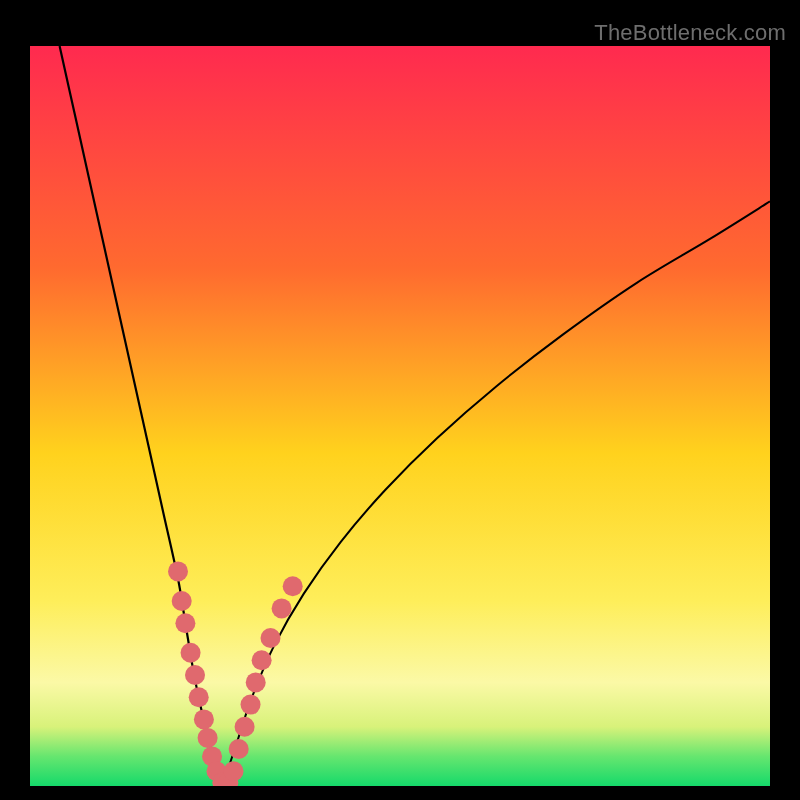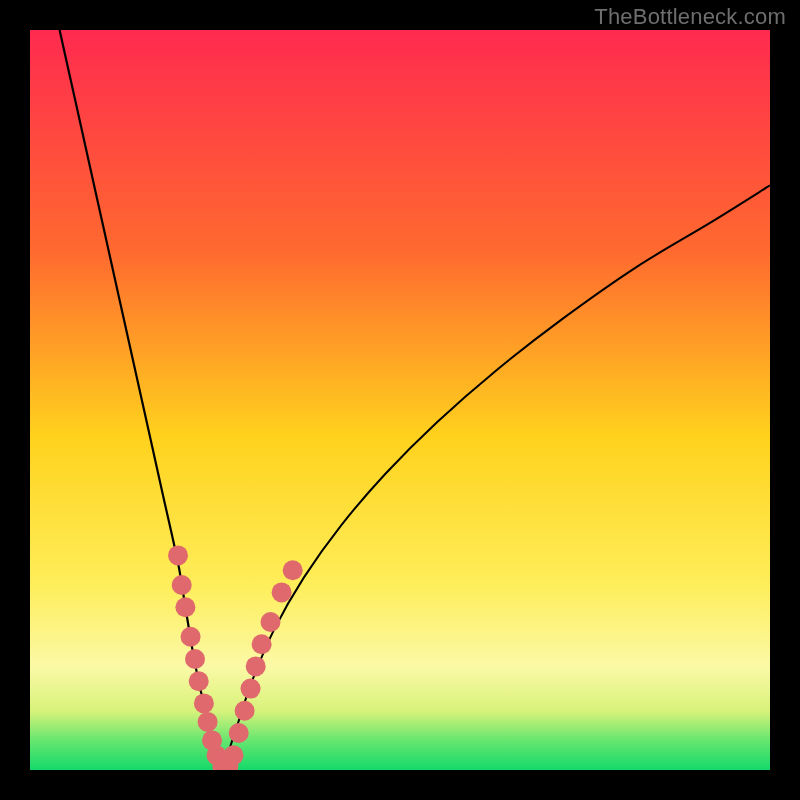--- a/index.html
+++ b/index.html
@@ -6,21 +6,21 @@
     margin: 0;
     padding: 0;
     width: 800px;
     height: 800px;
     overflow: hidden;
     background: #000;
     font-family: Arial, Helvetica, sans-serif;
   }
   .frame {
     position: absolute;
-    top: 0; left: 0;
+    top: 16px; left: 0;
     width: 800px;
     height: 581px;
     background: #000;
   }
   .plot-area {
     position: absolute;
     top: 30px;
     left: 30px;
     width: 740px;
     height: 740px;

